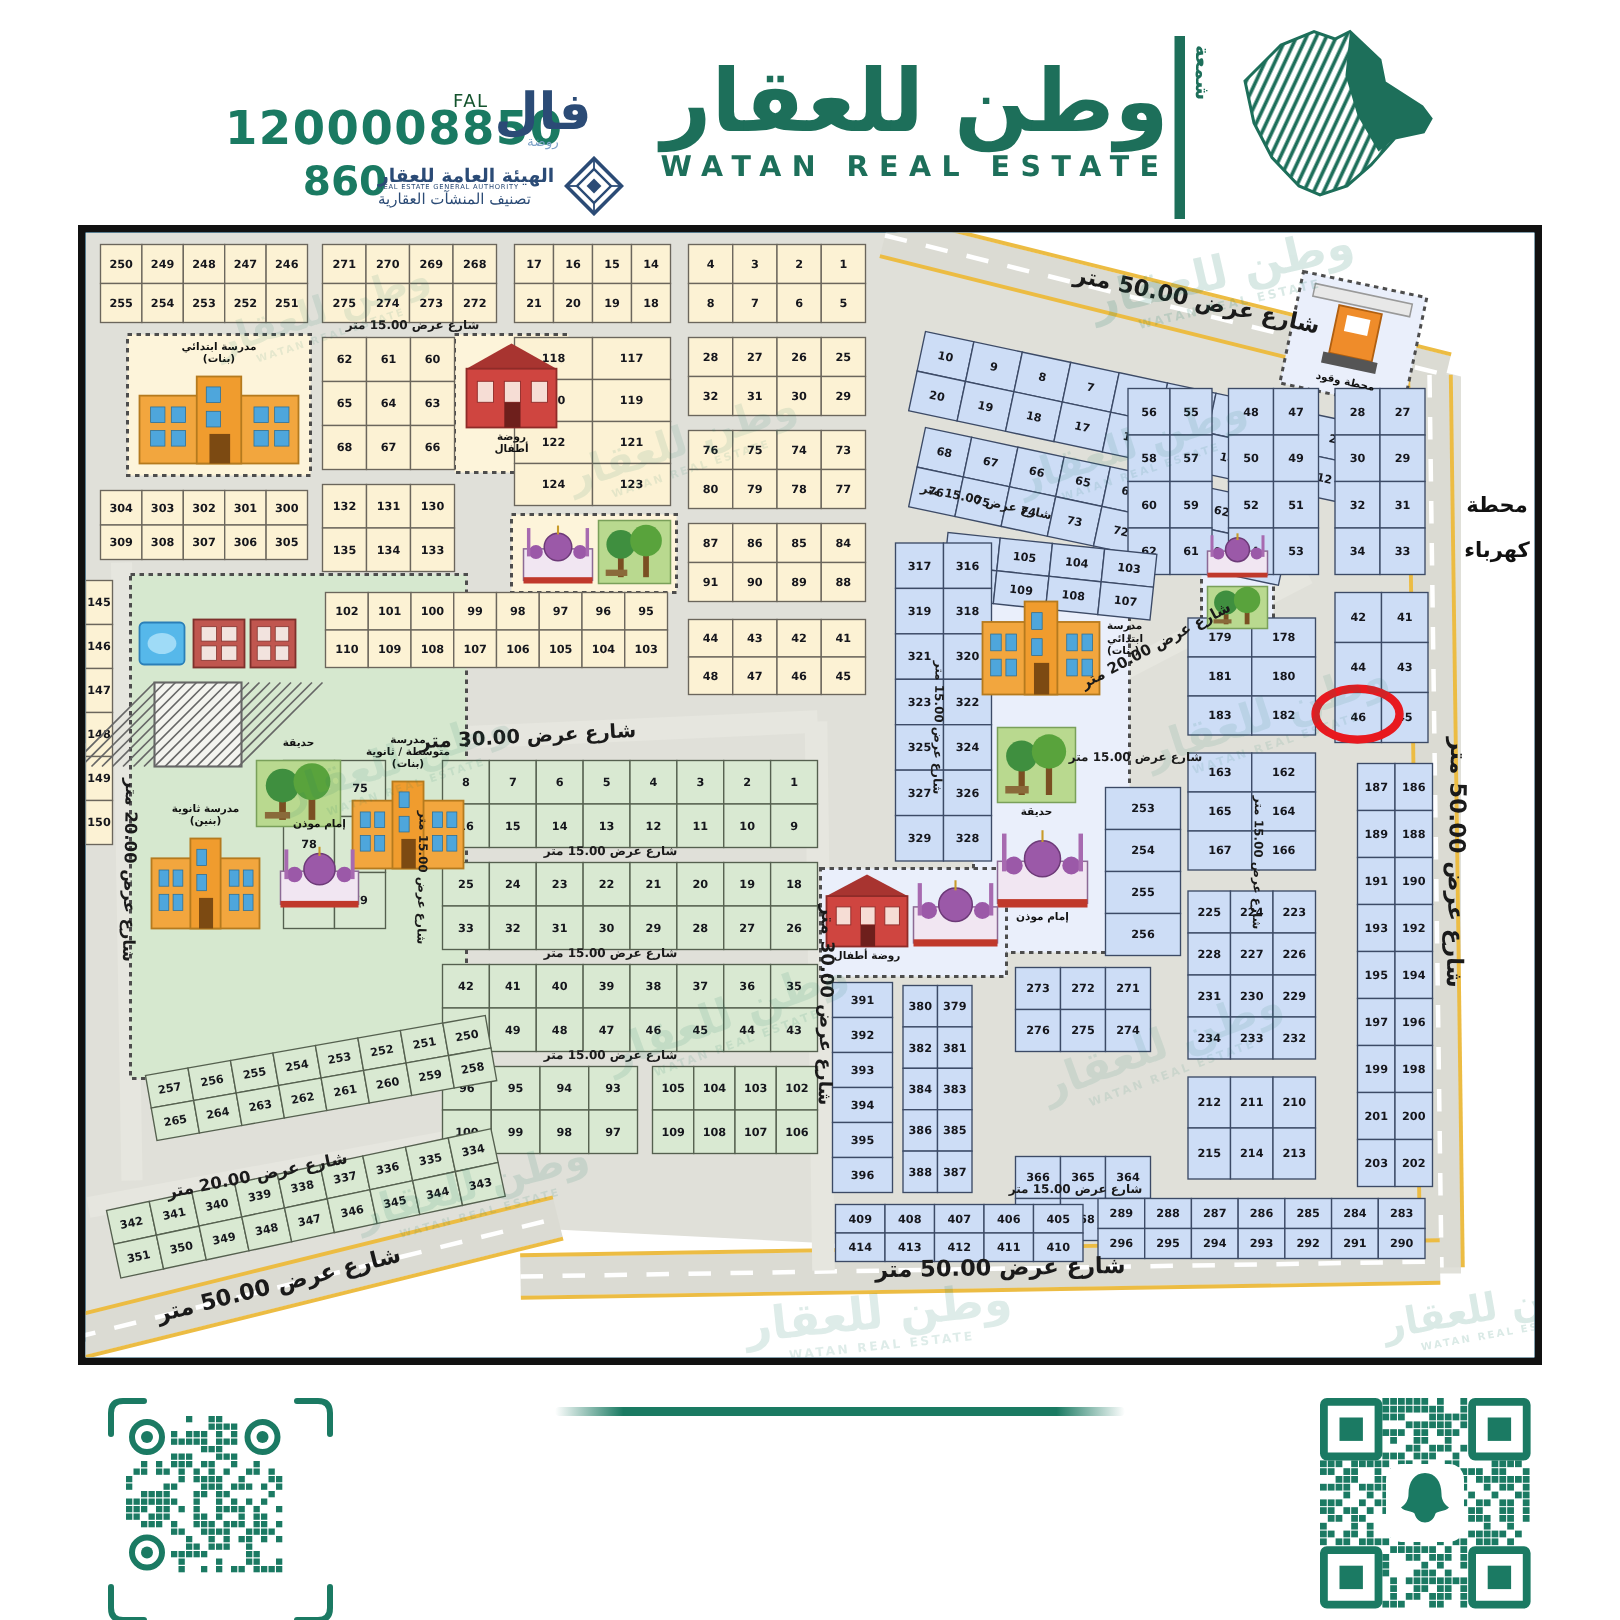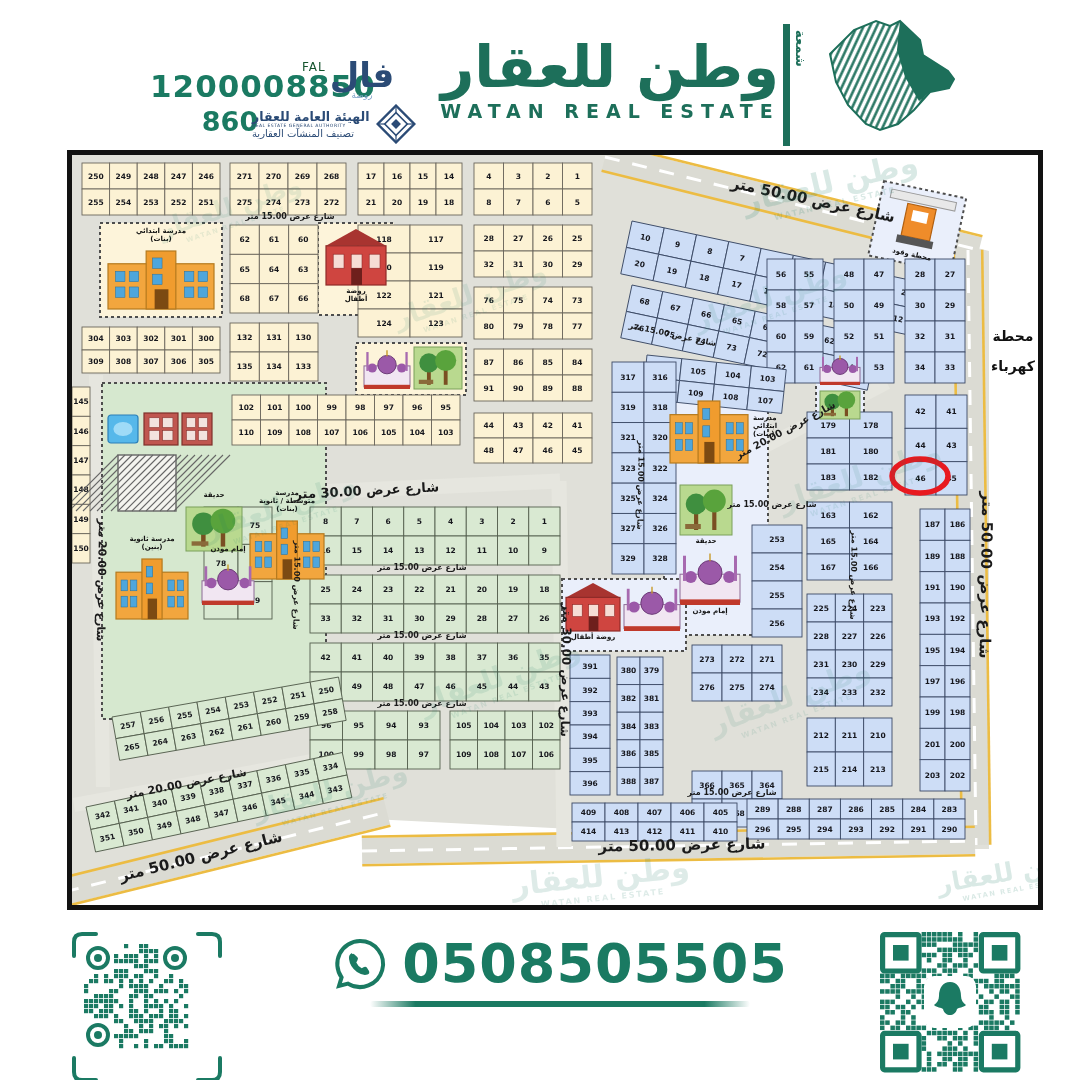--- a/index.html
+++ b/index.html
@@ -14,21 +14,21 @@
   .fal-sub{color:#7fa3c8;font-size:9px;}
   .auth-ar{color:#2b4b76;font-size:12.5px;font-weight:bold;line-height:13px;}
   .auth-en{color:#2b4b76;font-size:4.5px;letter-spacing:.5px;}
   .auth-sub{color:#2b4b76;font-size:10px;}
   .brand-ar{color:#1d6f5a;font-size:58px;font-weight:bold;line-height:62px;}
   .brand-en{color:#1d6f5a;font-size:19px;font-weight:bold;letter-spacing:7px;margin-top:2px;}
   .brand-bar{position:absolute;left:783px;top:24px;width:7px;height:122px;background:#1d6f5a;}
   .brand-side{position:absolute;left:793px;top:30px;color:#1d6f5a;font-size:13px;font-weight:bold;
     writing-mode:vertical-rl;letter-spacing:3px;}
   
-  #map-frame{position:absolute;left:67px;top:150px;width:966px;height:750px;border:5px solid #111;
+  #map-frame{position:absolute;left:52px;top:150px;width:966px;height:750px;border:5px solid #111;
     background:#7dd3fc;overflow:hidden;}
   #map-overlay{position:absolute;left:0;top:0;width:966px;height:750px;pointer-events:none;}
   .wm{position:absolute;display:flex;flex-direction:column;align-items:center;color:#1b7a63;
     pointer-events:none;transform-origin:center;white-space:nowrap;}
   .wm-ar{font-size:34px;font-weight:bold;}
   .wm-en{font-size:9px;letter-spacing:2px;font-weight:bold;}
   
   #footer{position:absolute;left:0;top:910px;width:1080px;height:170px;background:#fff;}
   #footer-center{position:absolute;left:330px;top:22px;width:460px;display:flex;flex-direction:column;align-items:center;}
   .foot-phone{color:#1a7a62;font-size:54px;font-weight:bold;letter-spacing:1px;}
@@ -1530,27 +1530,20 @@
         <circle cx="26" cy="26" r="4" fill="#1b7a63"></circle>
         <circle cx="103" cy="26" r="10" fill="none" stroke="#1b7a63" stroke-width="4"></circle>
         <circle cx="103" cy="26" r="4" fill="#1b7a63"></circle>
         <circle cx="26" cy="103" r="10" fill="none" stroke="#1b7a63" stroke-width="4"></circle>
         <circle cx="26" cy="103" r="4" fill="#1b7a63"></circle>
       </g>
       <path d="M2,24 V10 Q2,2 10,2 H24 M126,2 h14 q8,0 8,8 v14 M148,126 v14 q0,8 -8,8 h-14 M24,148 H10 Q2,148 2,140 V126" fill="none" stroke="#1b7a63" stroke-width="4" stroke-linecap="round"></path>
     </svg>
 
   <div id="footer-center">
-    <div class="phone-row">
-      <svg width="56" height="56" viewBox="0 0 56 56">
-        <path d="M28 5 a23 23 0 1 1 -12 42.6 L7 50 l2.6 -8.6 A23 23 0 0 1 28 5 Z" fill="none" stroke="#1a7a62" stroke-width="4"></path>
-        <path d="M20 17 q-3.5 1.5 -3 6 q1 8 8 13 q6 4 10.5 2.5 q2.5-1 1.5-3.5 l-2.2-3.4 q-1-1.5-2.8-.6 l-2.3 1.2 q-3.6-1.8-5.4-5.8 l1.3-2.4 q1-1.7-.4-2.9 l-3-2.9 q-1-.9-2.2-.2 Z" fill="#1a7a62"></path>
-      </svg>
-      <span class="foot-phone">0508505505</span>
-    </div>
     <div class="foot-divider"></div>
   </div>
 
   <svg class="abs" style="left:876px;top:18px;" width="148" height="148" id="qr-right">
       <rect x="45.6" y="4" width="4.5" height="4.5" fill="#1b7a63"></rect>
       <rect x="50.800000000000004" y="4" width="4.5" height="4.5" fill="#1b7a63"></rect>
       <rect x="56" y="4" width="4.5" height="4.5" fill="#1b7a63"></rect>
       <rect x="61.2" y="4" width="4.5" height="4.5" fill="#1b7a63"></rect>
       <rect x="66.4" y="4" width="4.5" height="4.5" fill="#1b7a63"></rect>
       <rect x="71.60000000000001" y="4" width="4.5" height="4.5" fill="#1b7a63"></rect>

